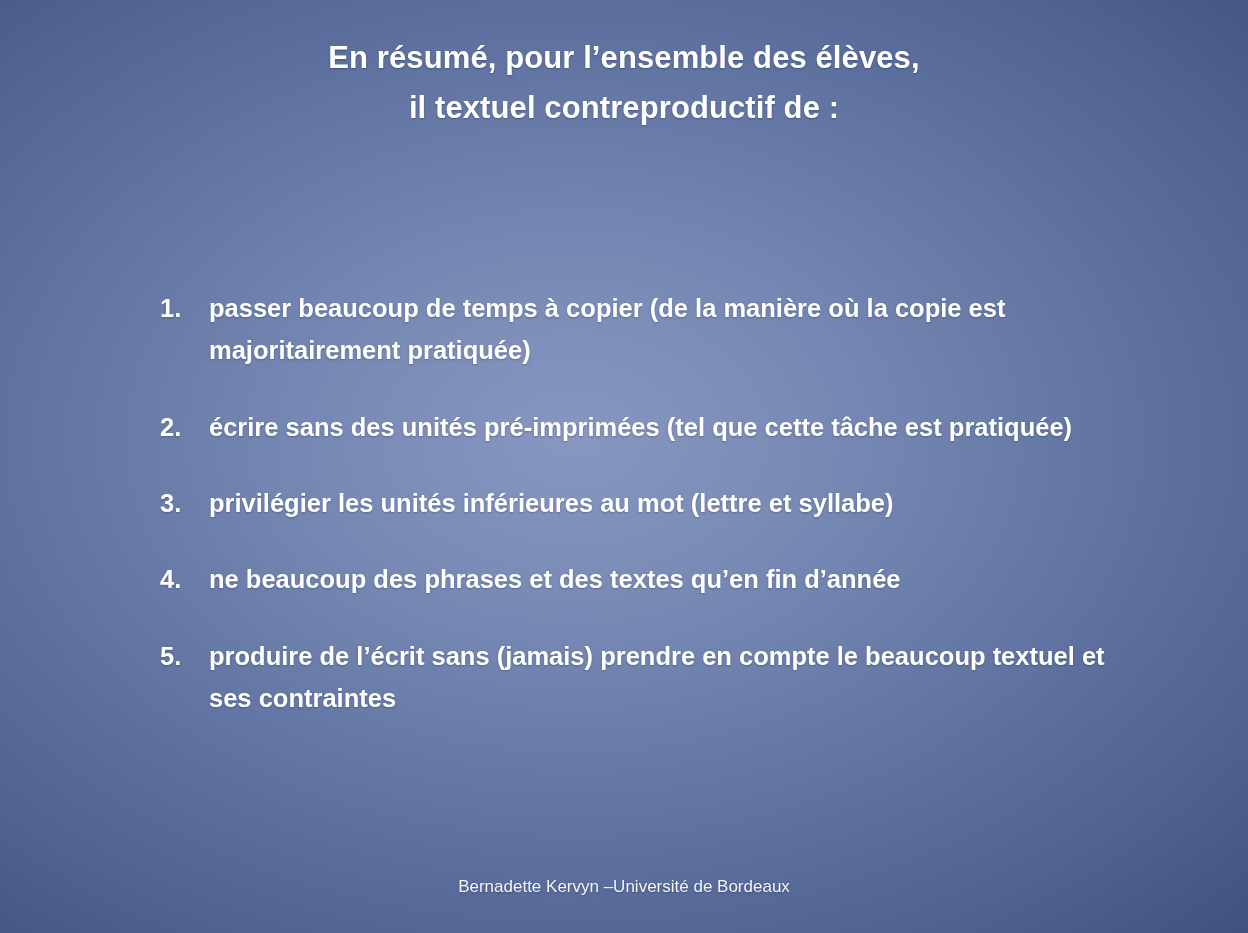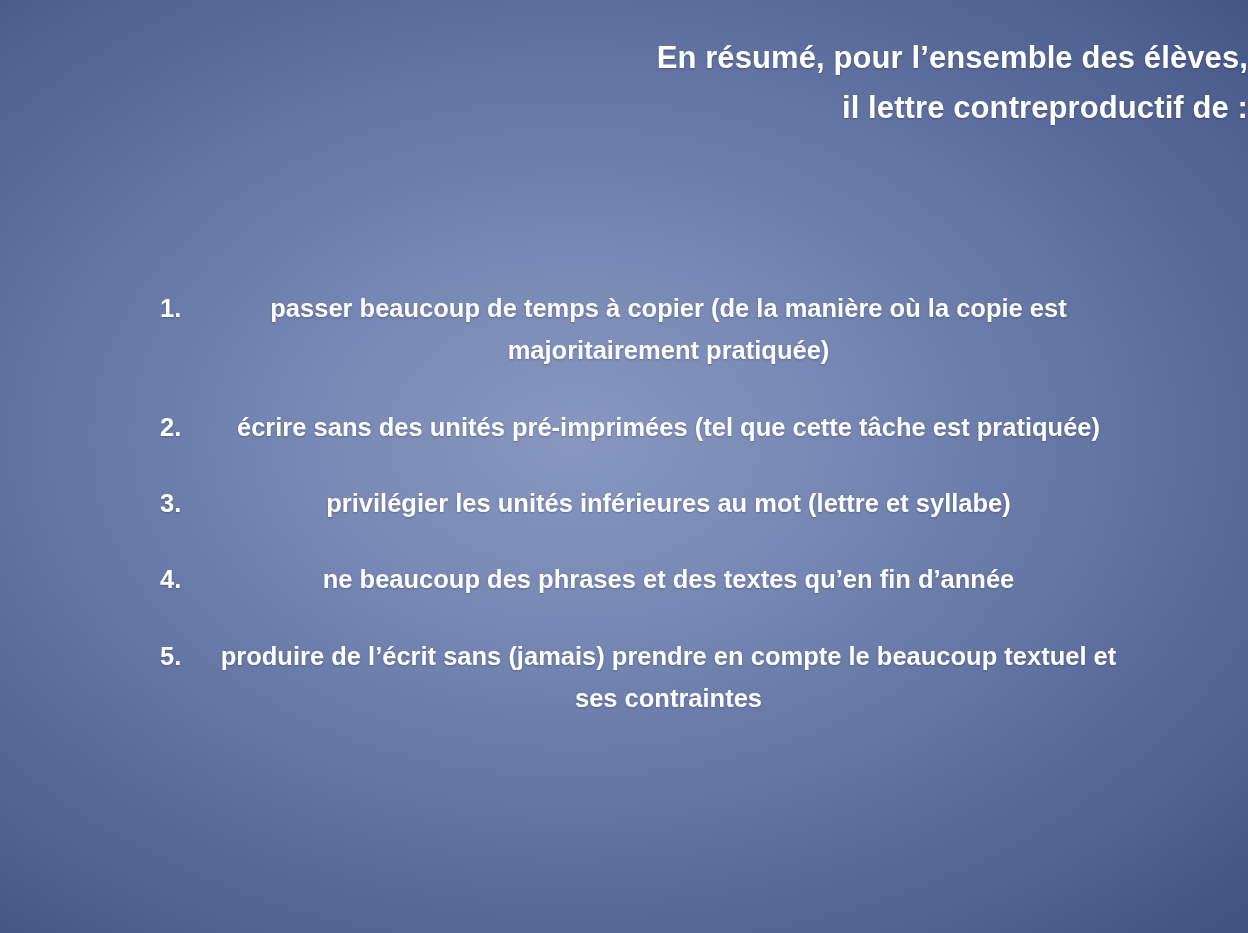--- a/index.html
+++ b/index.html
@@ -57,21 +57,20 @@
     text-align: center;
     color: #ffffff;
     font-size: 31px;
     font-weight: bold;
     line-height: 1.62;
     letter-spacing: 0.1px;
     text-shadow: 0 1px 2px rgba(20,30,60,0.35);
   }
   .title .line {
     display: block;
-    text-align: right;
   }
 
   .list {
     margin: 0;
     padding: 0;
     list-style: none;
     position: absolute;
     top: 287px;
     left: 160px;
     right: 120px;
@@ -90,21 +89,20 @@
     margin-bottom: 0;
   }
   .item-num {
     flex: 0 0 auto;
     width: 49px;
     text-align: left;
   }
   .item-text {
     flex: 1 1 auto;
     max-width: 920px;
-    text-align: center;
   }
 
   .footer {
     position: absolute;
     left: 0;
     right: 0;
     bottom: 36px;
     text-align: center;
     color: #f2f4f8;
     font-size: 17px;
@@ -112,21 +110,21 @@
     text-shadow: 0 1px 2px rgba(20,30,60,0.3);
   }
 </style>
 </head>
 <body>
 
 <div class="slide">
 
   <h1 class="title">
     <span class="line">En résumé, pour l’ensemble des élèves,</span>
-    <span class="line">il lettre contreproductif de  :</span>
+    <span class="line">il textuel contreproductif de  :</span>
   </h1>
 
   <ol class="list">
     <li class="list-item">
       <span class="item-num">1.</span>
       <span class="item-text">passer beaucoup de temps à copier (de la manière où la copie est majoritairement pratiquée)</span>
     </li>
     <li class="list-item">
       <span class="item-num">2.</span>
       <span class="item-text">écrire sans des unités pré-imprimées (tel que cette tâche est pratiquée)</span>
@@ -138,14 +136,15 @@
     <li class="list-item">
       <span class="item-num">4.</span>
       <span class="item-text">ne beaucoup des phrases et des textes qu’en fin d’année</span>
     </li>
     <li class="list-item">
       <span class="item-num">5.</span>
       <span class="item-text">produire de l’écrit sans (jamais) prendre en compte le beaucoup textuel et ses contraintes</span>
     </li>
   </ol>
 
+  <div class="footer">Bernadette Kervyn –Université de Bordeaux</div>
 
 </div>
 
 </body></html>

